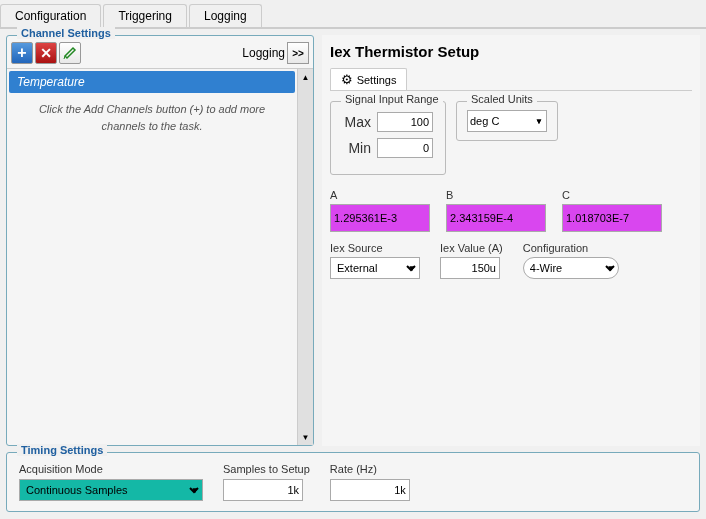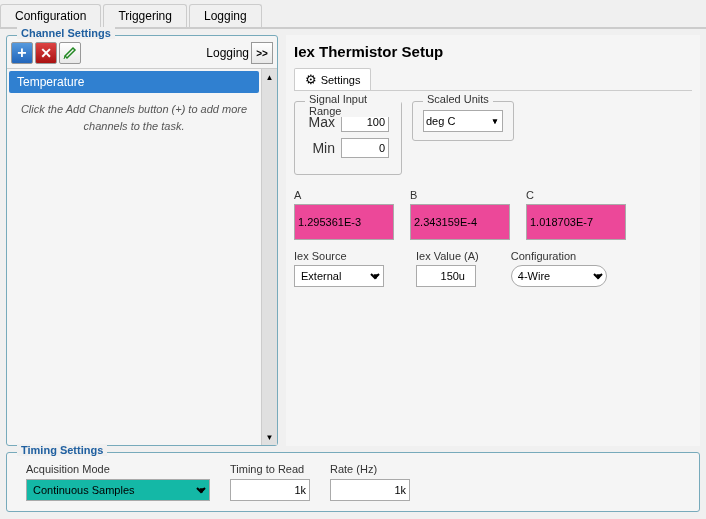--- a/index.html
+++ b/index.html
@@ -50,21 +50,21 @@
     .top-section {
       display: flex;
       gap: 8px;
       flex: 1;
     }
 
     
     .channel-settings {
       border: 1px solid #7ab;
       border-radius: 3px;
-      width: 272px;
+      width: 308px;
       display: flex;
       flex-direction: column;
       background: #f5f5f5;
       position: relative;
       flex-shrink: 0;
     }
     .channel-settings-legend {
       position: absolute;
       top: -9px;
       left: 10px;
@@ -121,20 +121,21 @@
       padding: 2px;
     }
     .channel-item {
       padding: 4px 8px;
       cursor: pointer;
       border-radius: 2px;
     }
     .channel-item.selected {
       background: #3080d0;
       color: #fff;
+      font-style: italic;
     }
     .channel-hint {
       padding: 8px;
       color: #555;
       font-size: 11px;
       font-style: italic;
       text-align: center;
       line-height: 1.5;
     }
     .scroll-bar-area {
@@ -220,21 +221,21 @@
     .field-label {
       font-size: 14px;
       color: #333;
       width: 28px;
       text-align: right;
     }
     .field-input {
       border: 1px solid #aaa;
       background: #fff;
       height: 20px;
-      width: 48px;
+      width: 56px;
       text-align: right;
       font-size: 11px;
       padding: 0 3px;
     }
 
     
     .scaled-units-group {
       border: 1px solid #bbb;
       border-radius: 3px;
       padding: 8px 10px;
@@ -287,31 +288,31 @@
       display: flex;
       flex-direction: column;
       gap: 3px;
     }
     .coeff-label {
       font-size: 11px;
       color: #333;
     }
     .coeff-input {
       border: 1px solid #aaa;
-      background: #ec4899;
-      height: 36px;
+      background: #d946ef;
+      height: 28px;
       width: 100px;
       font-size: 11px;
       padding: 0 3px;
     }
 
     
     .config-row {
       display: flex;
-      gap: 32px;
+      gap: 20px;
       align-items: flex-end;
     }
     .config-col {
       display: flex;
       flex-direction: column;
       gap: 3px;
     }
     .config-label {
       font-size: 11px;
       color: #333;
@@ -322,30 +323,30 @@
       height: 22px;
       font-size: 11px;
       padding: 0 2px;
     }
     .config-input {
       border: 1px solid #aaa;
       background: #fff;
       height: 22px;
       width: 60px;
       font-size: 11px;
-      padding: 0 10px;
+      padding: 0 3px;
       text-align: right;
     }
 
     
     .timing-settings {
       border: 1px solid #7ab;
       border-radius: 3px;
       background: #f5f5f5;
-      padding: 10px 19px;
+      padding: 10px 12px;
       position: relative;
     }
     .timing-legend {
       position: absolute;
       top: -9px;
       left: 10px;
       background: #f0f0f0;
       padding: 0 4px;
       font-size: 11px;
       color: #2060a0;
@@ -517,21 +518,21 @@
         <div class="select-wrapper">
           <select class="timing-select">
             <option>Continuous Samples</option>
             <option>N Samples</option>
             <option>1 Sample (HW Timed)</option>
           </select>
           <span style="position:absolute;right:4px;top:50%;transform:translateY(-50%);font-size:8px;pointer-events:none;">▼</span>
         </div>
       </div>
       <div class="timing-col">
-        <span class="timing-label">Timing to Read</span>
+        <span class="timing-label">Samples to Setup</span>
         <input class="timing-input" type="text" value="1k" style="">
       </div>
       <div class="timing-col">
         <span class="timing-label">Rate (Hz)</span>
         <input class="timing-input" type="text" value="1k" style="">
       </div>
     </div>
   </div>
 
 </div>

